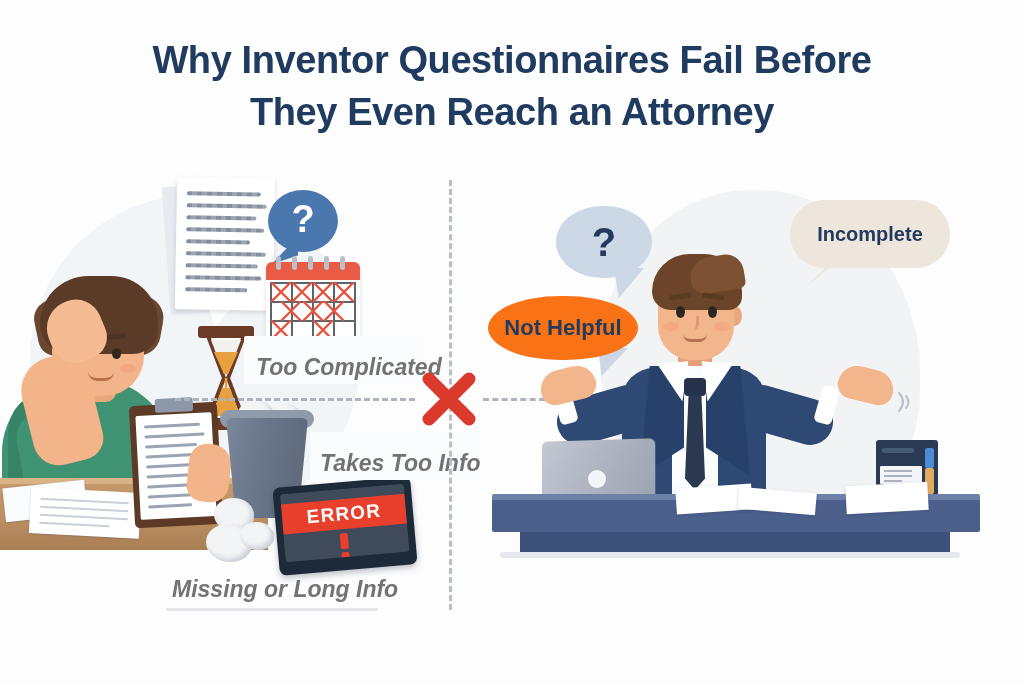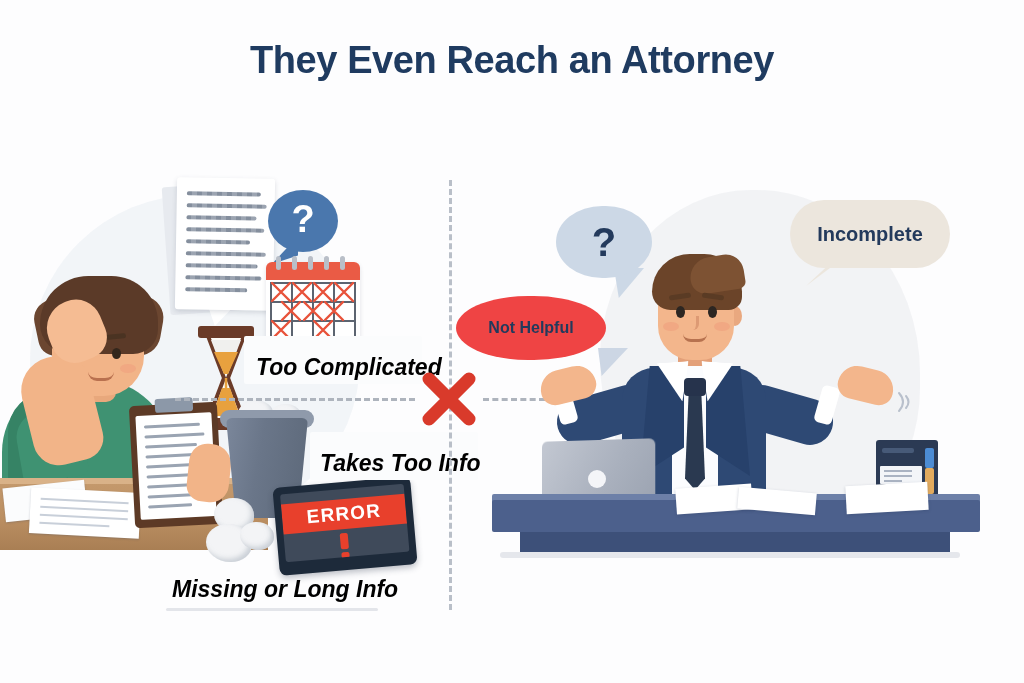--- a/index.html
+++ b/index.html
@@ -399,35 +399,35 @@
     position:absolute; display:flex; align-items:center; justify-content:center;
     border-radius:50%/52%;
     font-family:"Liberation Sans", sans-serif; font-weight:bold;
     color:#233a5c;
   }
   .bub-q2 { left:556px; top:206px; width:96px; height:72px; background:#ccd8e6; font-size:40px; font-style:normal; }
   .bub-q2-tail {
     position:absolute; left:614px; top:268px; width:30px; height:30px;
     background:#ccd8e6; clip-path:polygon(0 0,100% 0,16% 100%);
   }
-  .bub-nh { left:456px; top:296px; width:150px; height:64px; background:#ef4444; font-size:16px; }
+  .bub-nh { left:488px; top:296px; width:150px; height:64px; background:#f97316; font-size:22px; }
   .bub-nh-tail {
     position:absolute; left:598px; top:348px; width:30px; height:28px;
     background:#ccd6e4; clip-path:polygon(0 0,100% 0,12% 100%);
   }
   .bub-inc { left:790px; top:200px; width:160px; height:68px; background:#ece6dd; font-size:20px; border-radius:34px; }
   .bub-inc-tail {
     position:absolute; left:806px; top:258px; width:30px; height:28px;
     background:#ece6dd; clip-path:polygon(100% 0,100% 20%,0 100%);
   }
 
   
   .cap {
     position:absolute; font-family:"Liberation Sans", sans-serif;
-    font-style:italic; font-weight:bold; color:#000000; white-space:nowrap;
+    font-style:italic; font-weight:bold; color:#737373; white-space:nowrap;
   }
   .cap-tc { left:256px; top:354px; font-size:23px; }
   .cap-ttl { left:320px; top:450px; font-size:23px; }
   .cap-mwi { left:172px; top:576px; font-size:23px; }
   .cap-underline {
     position:absolute; left:166px; top:608px; width:212px; height:3px;
     background:#e3e5ea; border-radius:2px;
   }
   .cap-box-tc {
     position:absolute; left:244px; top:336px; width:178px; height:48px;
@@ -440,20 +440,21 @@
 </style>
 </head>
 <body>
 
 <div id="stage">
 
   <div class="blob-left"></div>
   <div class="blob-right"></div>
 
   <div class="title-block">
+    <div class="title-line l1">Why Inventor Questionnaires Fail Before</div>
     <div class="title-line l2">They Even Reach an Attorney</div>
   </div>
 
   <div class="doc-back"></div>
   <div class="doc-tail"></div>
   <div class="doc-front">
     <div class="squiggle" style="top:14px;width:74px"></div>
     <div class="squiggle" style="top:26px;width:80px"></div>
     <div class="squiggle" style="top:38px;width:70px"></div>
     <div class="squiggle" style="top:50px;width:78px"></div>

